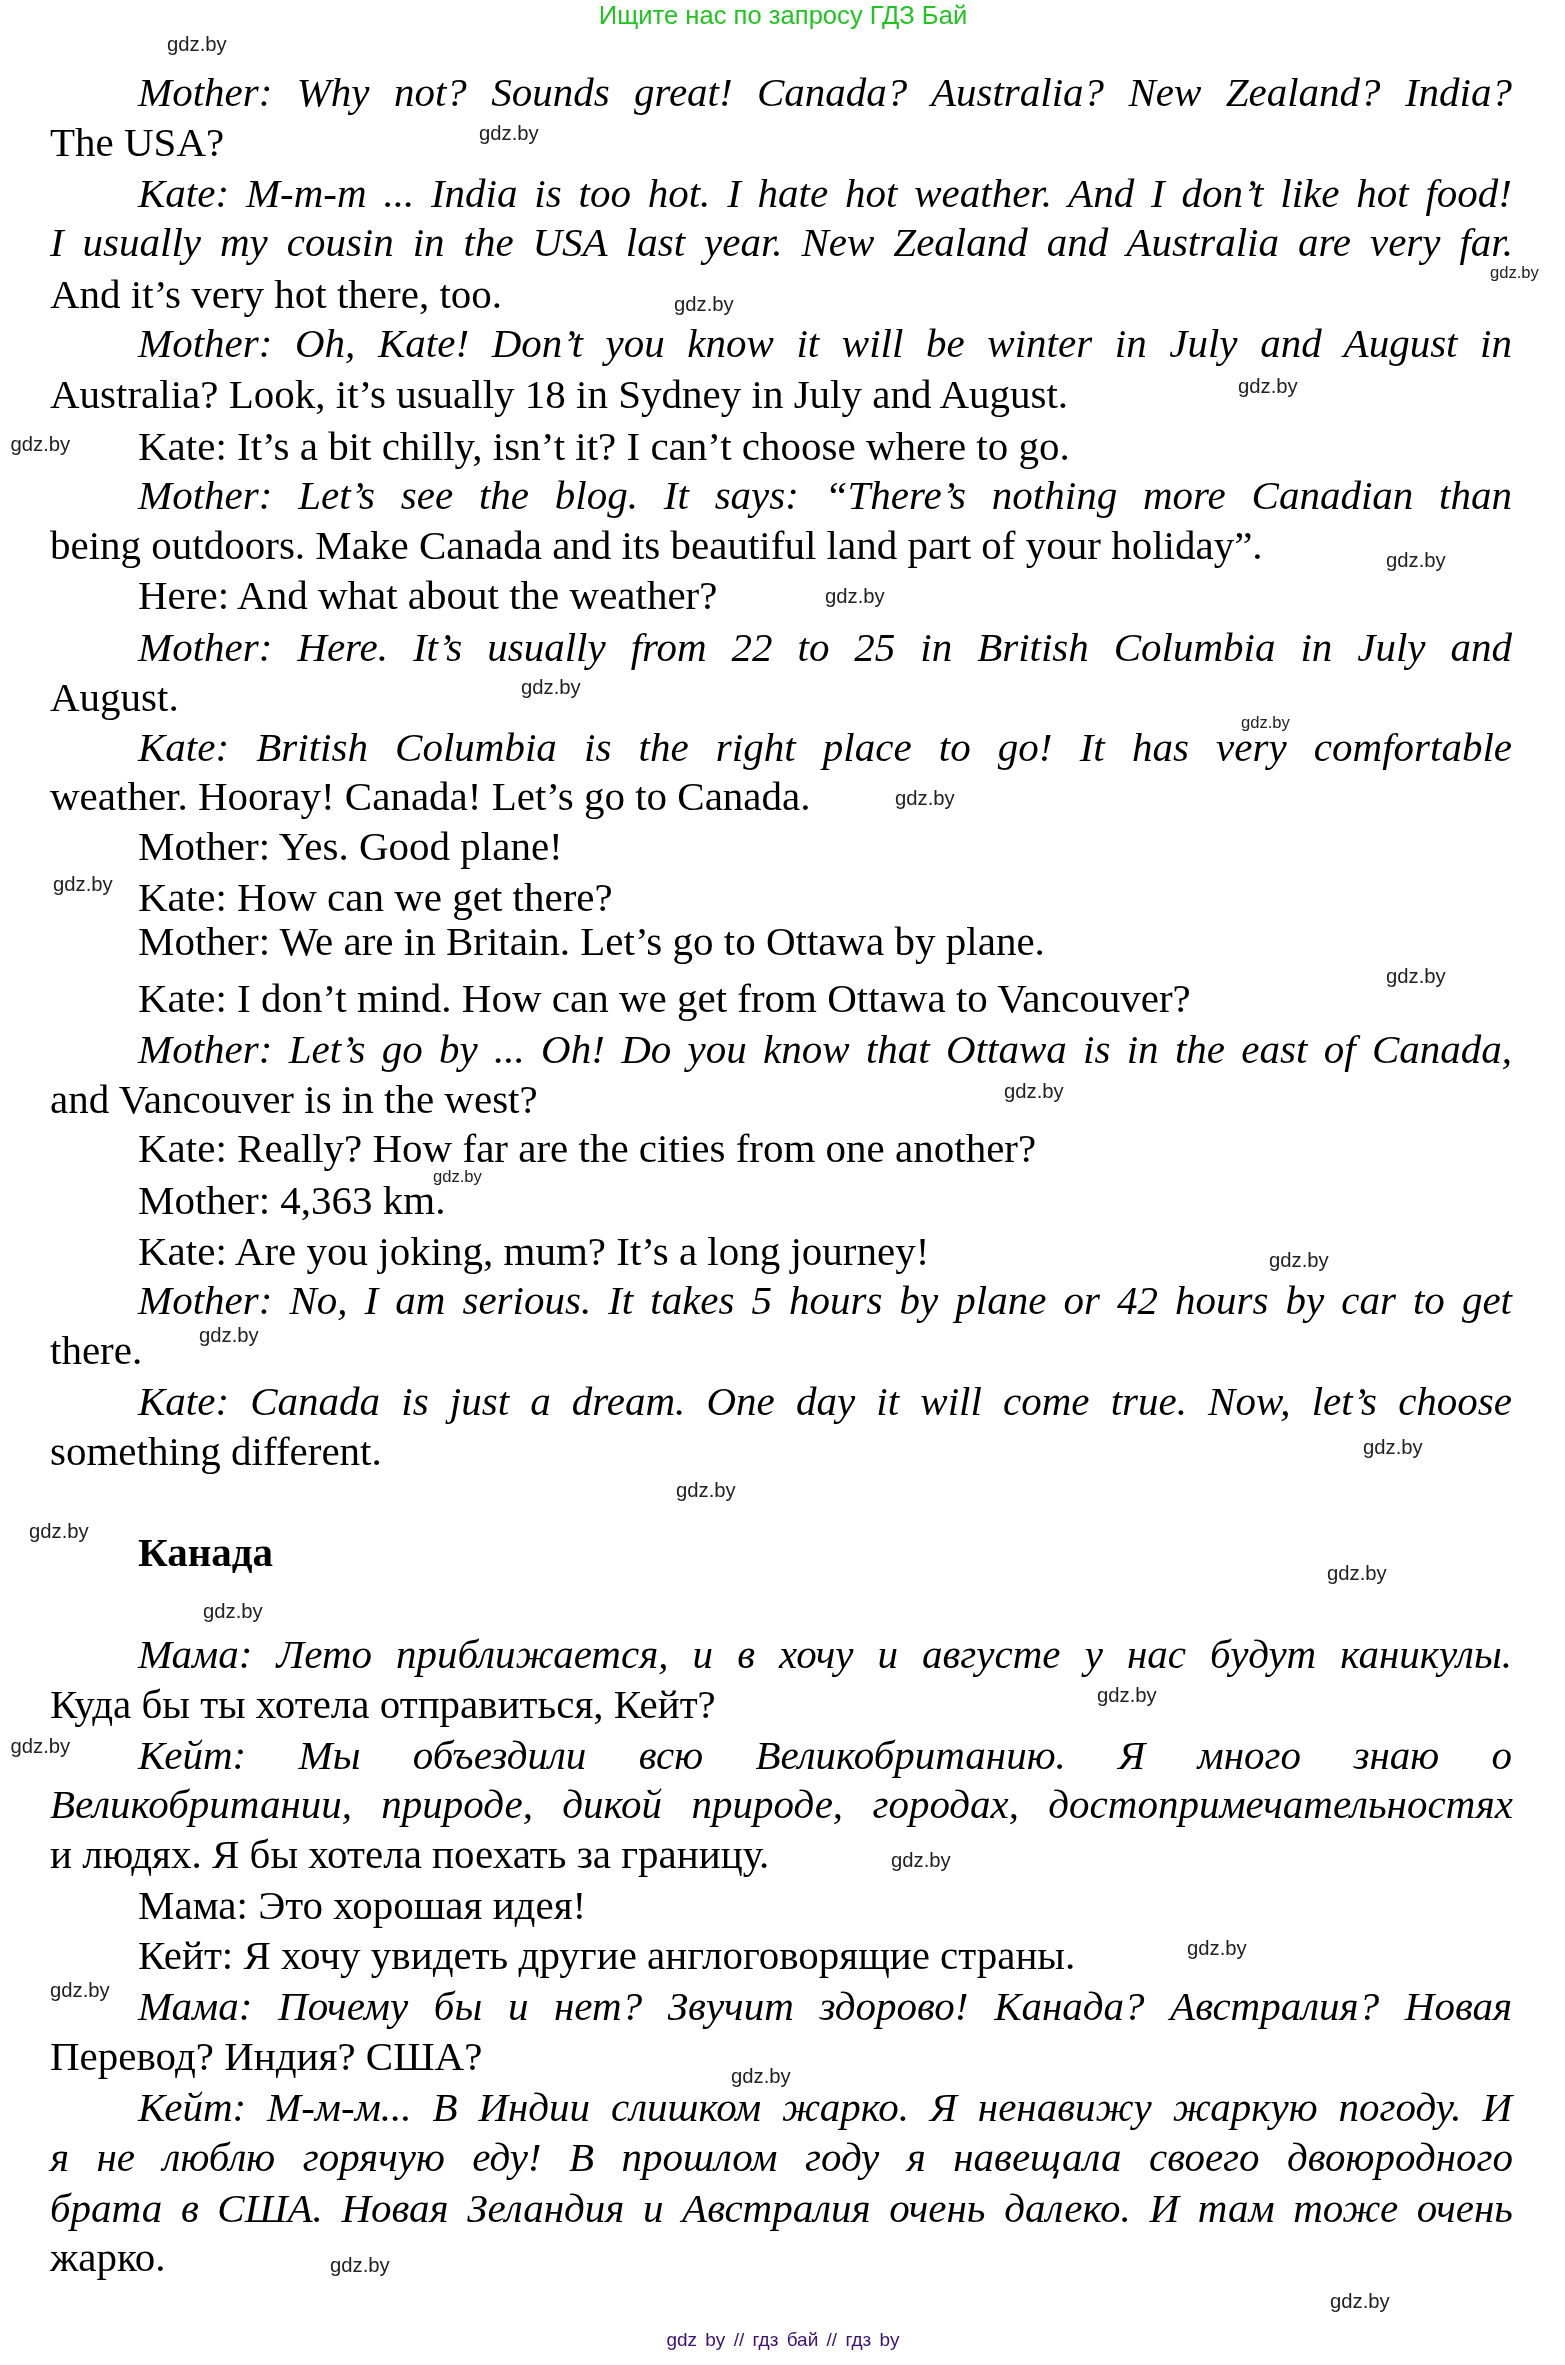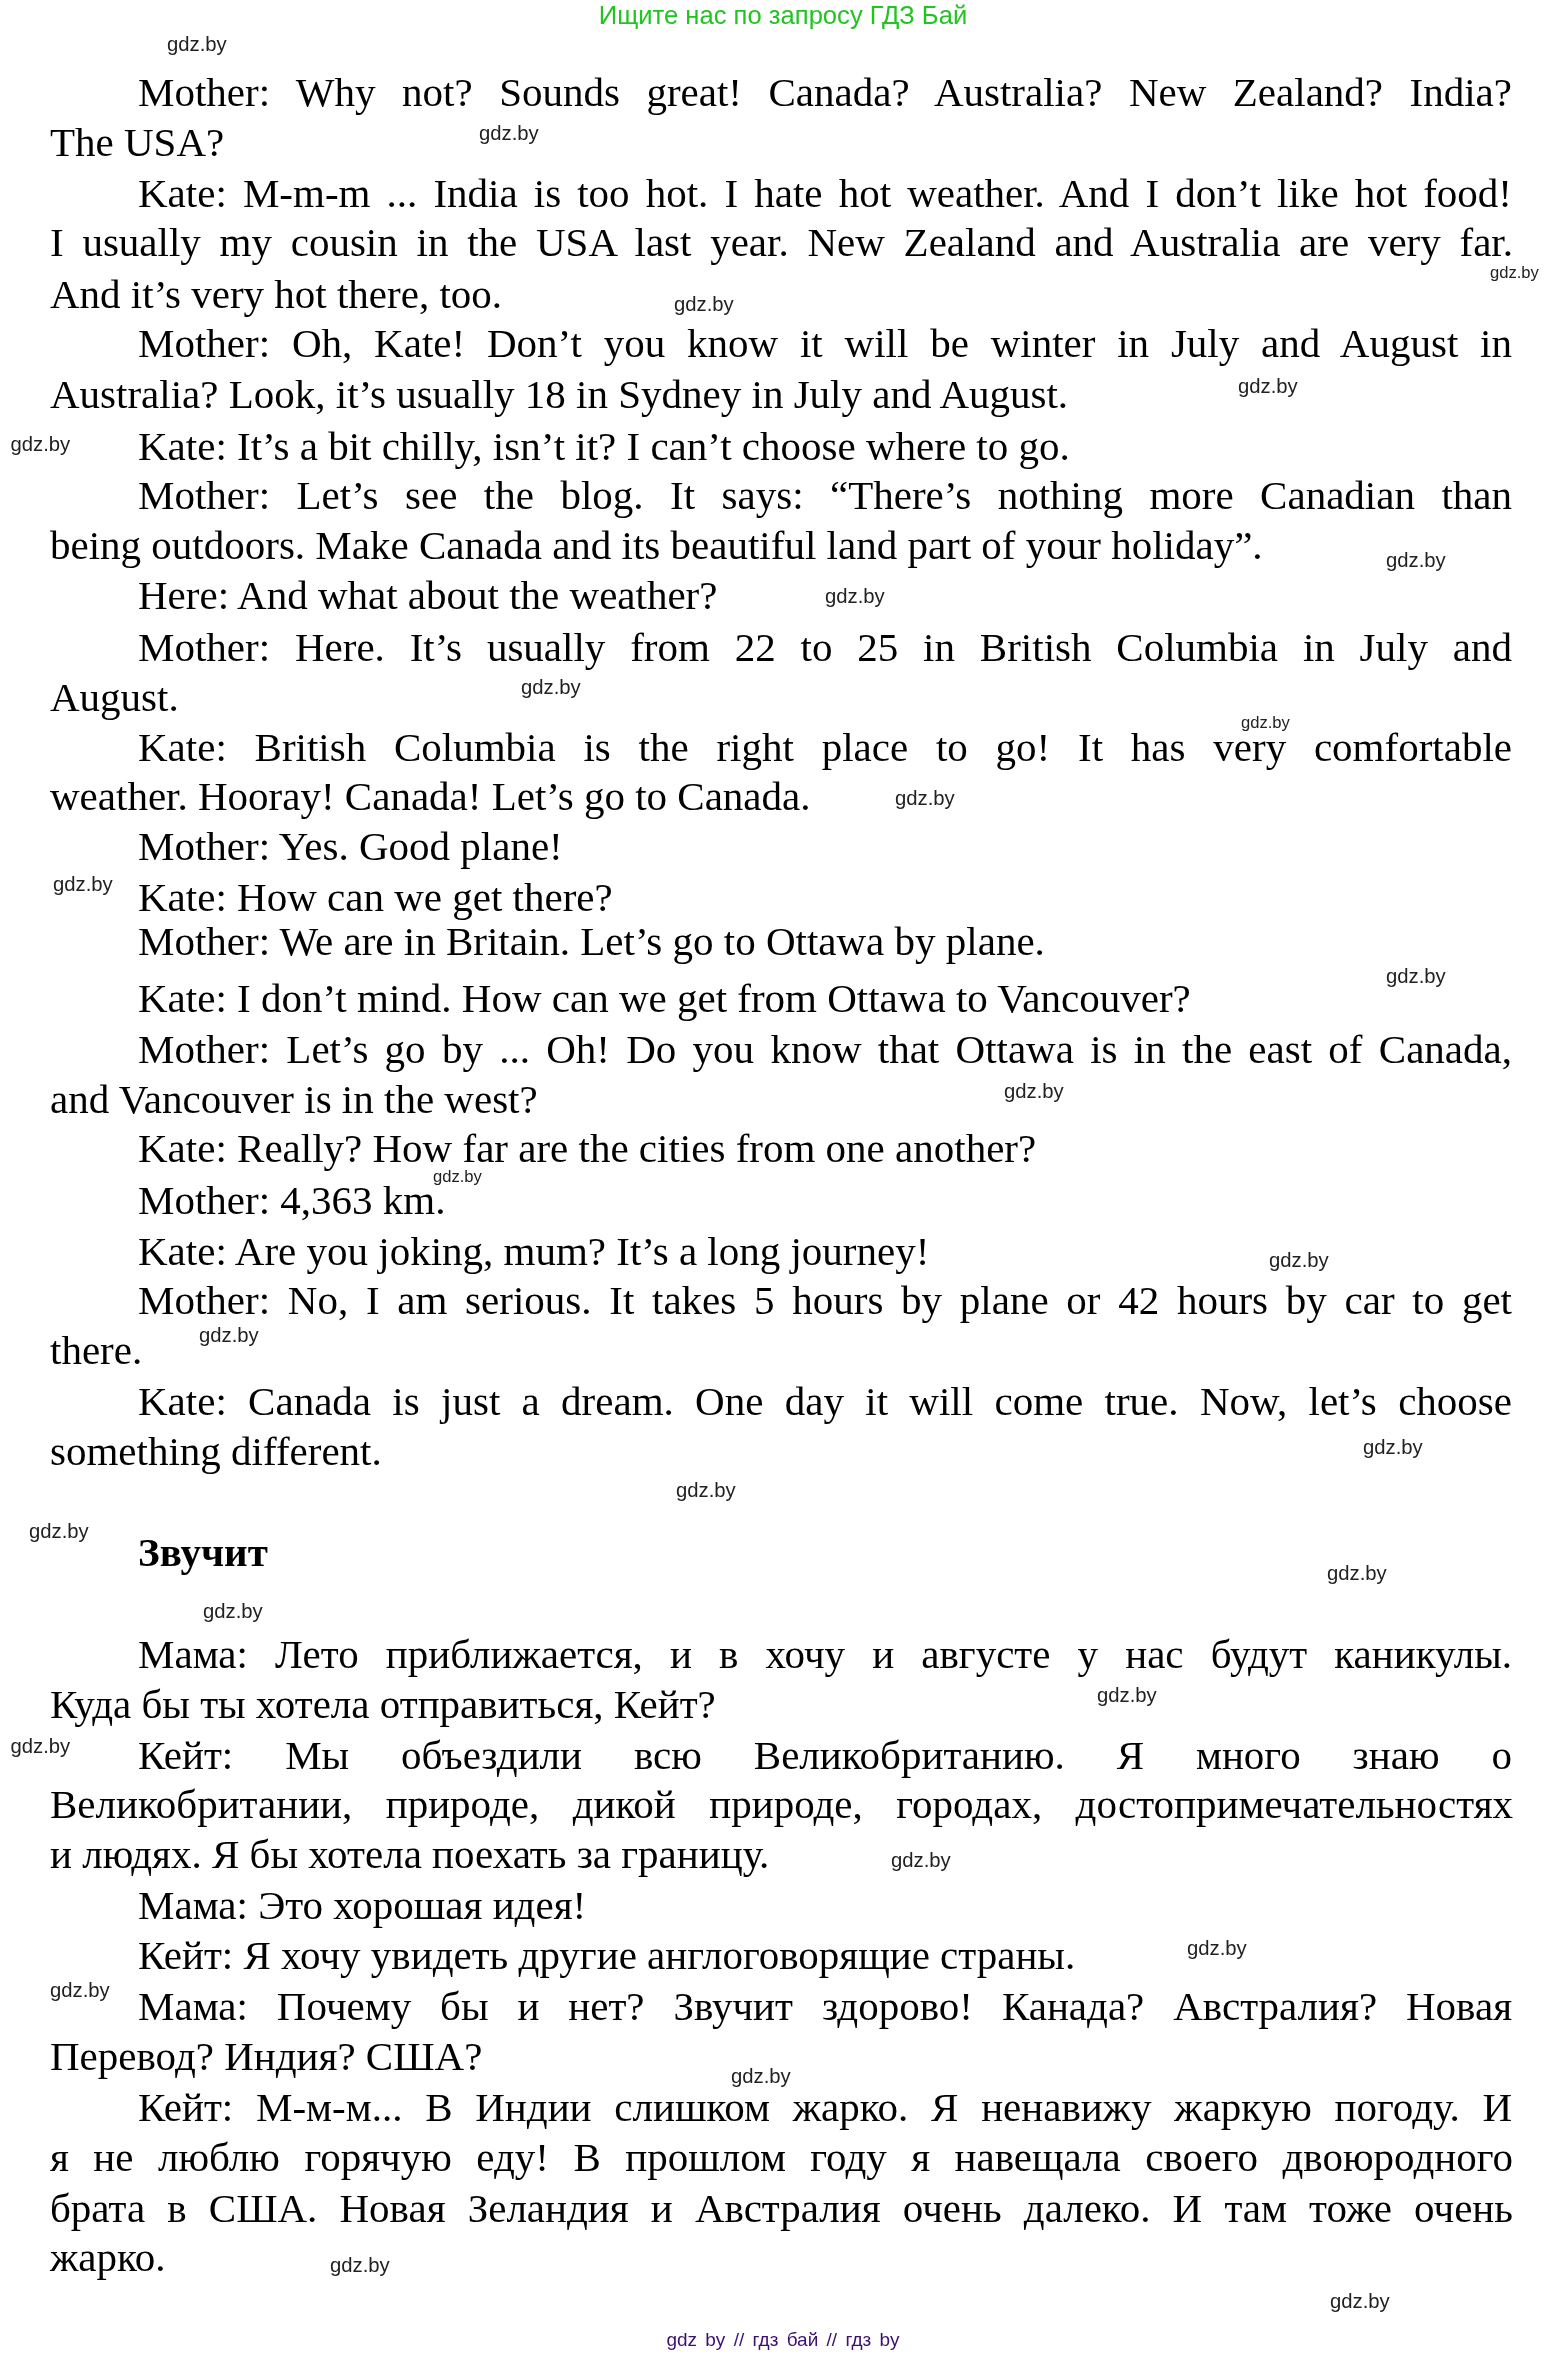--- a/index.html
+++ b/index.html
@@ -12,21 +12,21 @@
   .footer {
     position: absolute; left: 0; top: 2325px; width: 1566px; height: 36px;
     text-align: center; font-family: "Liberation Sans", "DejaVu Sans", sans-serif;
     font-size: 19px; line-height: 30px; color: #3d1172; word-spacing: 3px;
   }
   .line {
     position: absolute; height: 50px; line-height: 50px;
     font-family: "Liberation Serif", "DejaVu Serif", serif;
     font-size: 41px; color: #000; white-space: nowrap;
   }
-  .j { text-align: justify; text-align-last: justify; }
+  .j { text-align: justify; text-align-last: justify; font-style: italic; }
   .indent { left: 138px; width: 1374px; }
   .full { left: 50px; width: 1463px; }
   .heading { font-weight: bold; }
   .wm {
     position: absolute; font-family: "Liberation Sans", "DejaVu Sans", sans-serif;
     font-size: 20.3px; line-height: 22.6px; color: #222; white-space: nowrap;
   }
 </style>
 </head>
 <body>
@@ -57,21 +57,21 @@
   <div class="line full" style="top:1074px">and Vancouver is in the west?</div>
   <div class="line indent" style="top:1123px">Kate: Really? How far are the cities from one another?</div>
   <div class="line indent" style="top:1175px">Mother: 4,363 km.</div>
   <div class="line indent" style="top:1226px">Kate: Are you joking, mum? It’s a long journey!</div>
   <div class="line indent j" style="top:1275px">Mother: No, I am serious. It takes 5 hours by plane or 42 hours by car to get</div>
   <div class="line full" style="top:1325px">there.</div>
   <div class="line indent j" style="top:1376px">Kate: Canada is just a dream. One day it will come true. Now, let’s choose</div>
   <div class="line full" style="top:1426px">something different.</div>
 </div>
 
-<div class="line indent heading" style="top:1527px">Звучит</div>
+<div class="line indent heading" style="top:1527px">Канада</div>
 
 <div>
   <div class="line indent j" style="top:1629px">Мама: Лето приближается, и в хочу и августе у нас будут каникулы.</div>
   <div class="line full" style="top:1679px">Куда бы ты хотела отправиться, Кейт?</div>
   <div class="line indent j" style="top:1730px">Кейт: Мы объездили всю Великобританию. Я много знаю о</div>
   <div class="line full j" style="top:1779px">Великобритании, природе,  дикой природе, городах, достопримечательностях</div>
   <div class="line full" style="top:1829px">и людях. Я бы хотела поехать за границу.</div>
   <div class="line indent" style="top:1880px">Мама: Это хорошая идея!</div>
   <div class="line indent" style="top:1930px">Кейт: Я хочу увидеть другие англоговорящие страны.</div>
   <div class="line indent j" style="top:1981px">Мама: Почему бы и нет? Звучит здорово! Канада? Австралия? Новая</div>

